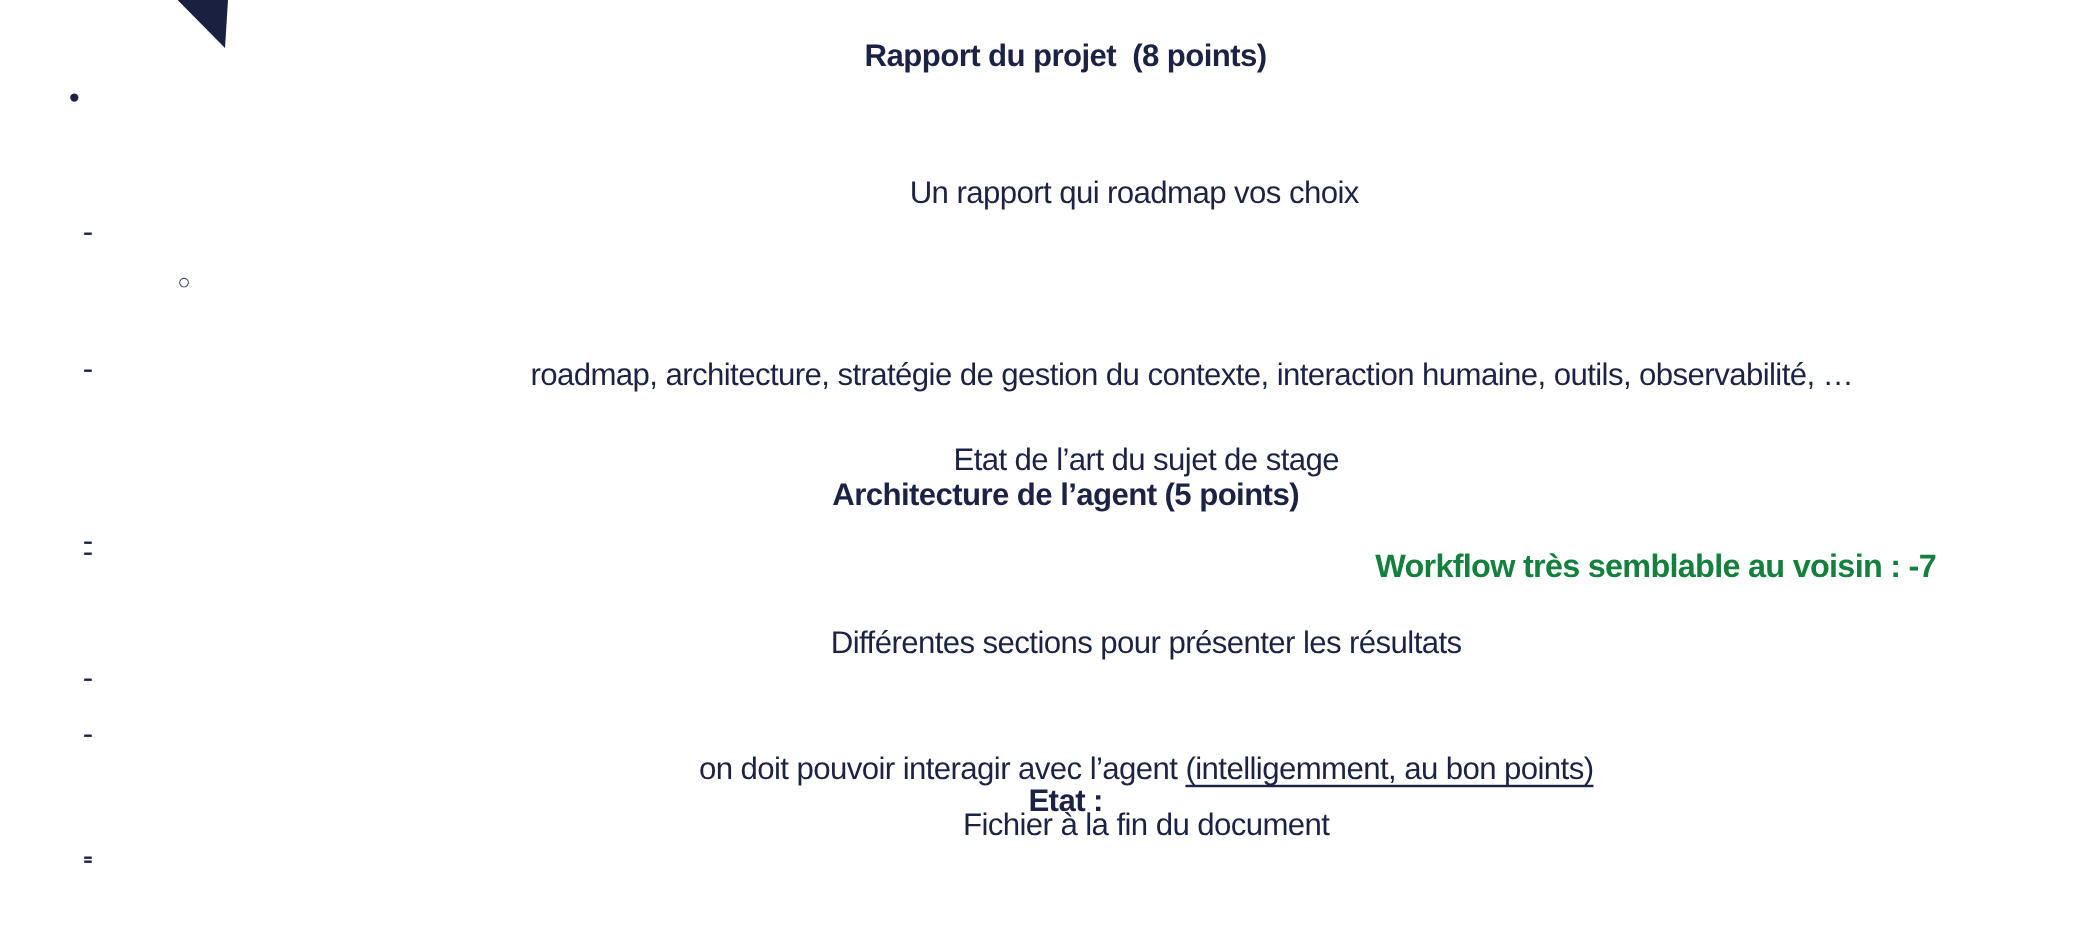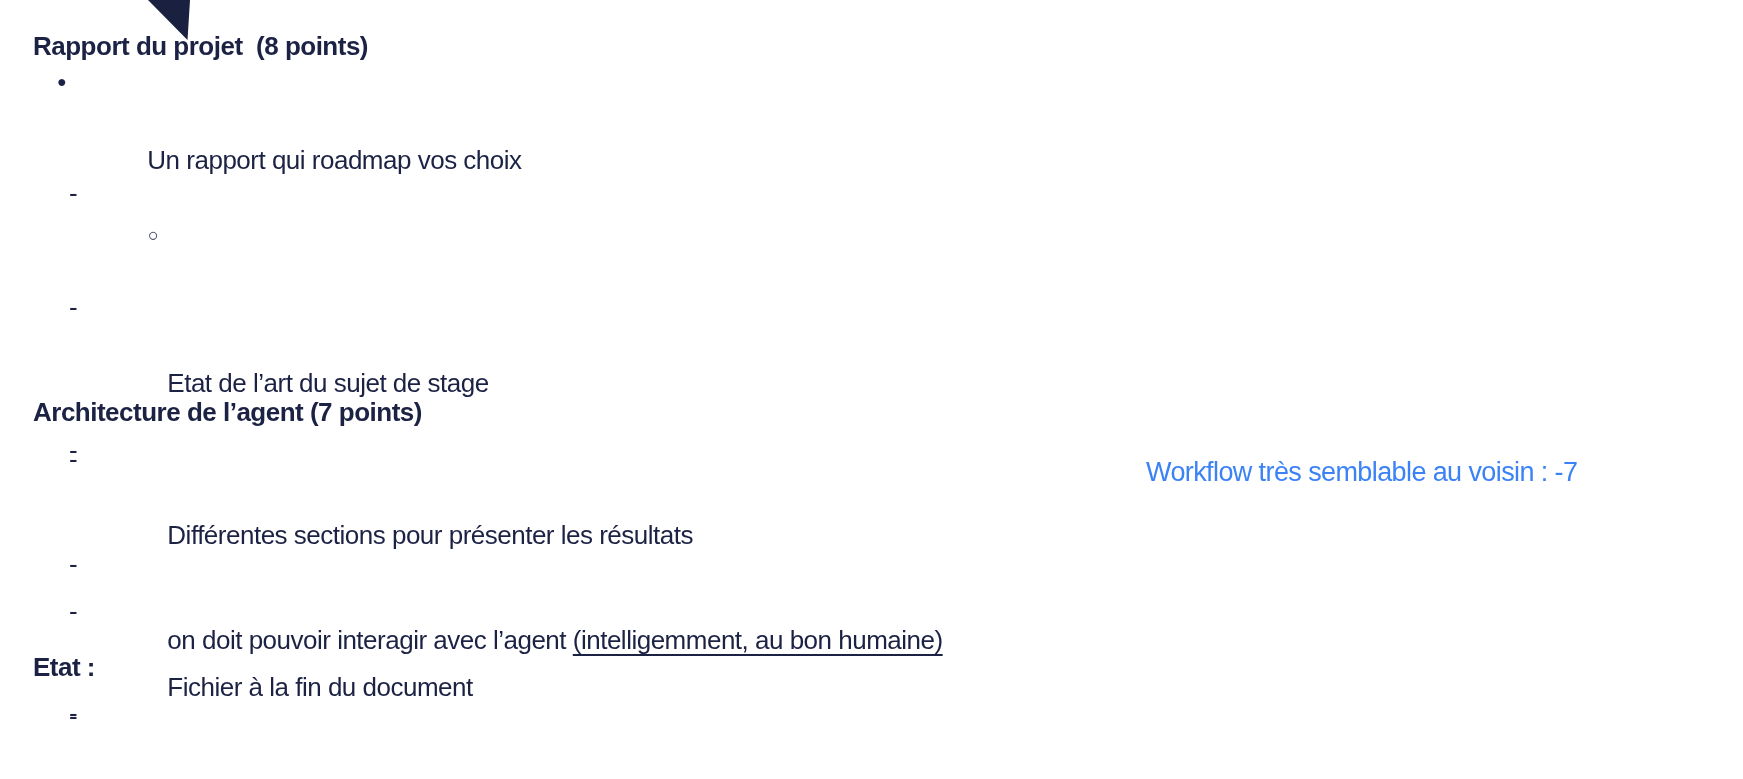--- a/index.html
+++ b/index.html
@@ -9,20 +9,21 @@
   }
   .slide {
     position: relative;
     width: 1743px;
     height: 779px;
     background: #ffffff;
     overflow: hidden;
     font-family: "Liberation Sans", sans-serif;
     color: #1C2244;
     letter-spacing: -0.5px;
+    text-align: center;
   }
   .corner-triangle {
     position: absolute;
     left: 148px;
     top: 0;
     width: 42px;
     height: 40px;
     background: #1A2040;
     clip-path: polygon(0 0, 100% 0, 94% 100%);
   }
@@ -63,41 +64,42 @@
   .sec-rapport      { top: 27px; }
   .sec-contenu      { top: 174px; }
   .sec-architecture { top: 393px; }
   .sec-bonus        { top: 648px; }
   .sec-bonus .li:first-of-type { margin-top: 8px; }
   .annotation {
     position: absolute;
     left: 1146px;
     top: 456px;
     font-size: 27px;
-    font-weight: normal;
+    font-weight: bold;
     line-height: 32px;
     letter-spacing: -0.6px;
-    color: #3b82f6;
+    color: #15803d;
   }
 </style>
 </head>
 <body>
 
 <div class="slide">
 
   <div class="corner-triangle"></div>
 
   <section class="sec sec-rapport">
     <h2 class="heading">Rapport du projet  (8 points)</h2>
     <div class="li li-bullet">
       <span class="marker mk-bullet">●</span>
       <span class="txt">Un rapport qui roadmap vos choix</span>
     </div>
     <div class="li li-circle">
       <span class="marker mk-circle">○</span>
+      <span class="txt">roadmap, architecture, stratégie de gestion du contexte, interaction humaine, outils, observabilité, …</span>
     </div>
   </section>
 
   <section class="sec sec-contenu">
     <div class="li li-dash">
       <span class="marker mk-dash">-</span>
     </div>
     <div class="li li-dash">
       <span class="marker mk-dash">-</span>
       <span class="txt">Etat de l’art du sujet de stage</span>
@@ -106,27 +108,27 @@
       <span class="marker mk-dash">-</span>
       <span class="txt">Différentes sections pour présenter les résultats</span>
     </div>
     <div class="li li-dash">
       <span class="marker mk-dash">-</span>
       <span class="txt">Fichier à la fin du document</span>
     </div>
   </section>
 
   <section class="sec sec-architecture">
-    <h2 class="heading">Architecture de l’agent (7 points)</h2>
+    <h2 class="heading">Architecture de l’agent (5 points)</h2>
     <div class="li li-dash">
       <span class="marker mk-dash">-</span>
     </div>
     <div class="li li-dash">
       <span class="marker mk-dash">-</span>
-      <span class="txt">on doit pouvoir interagir avec l’agent </span><span class="txt-u">(intelligemment, au bon humaine)</span>
+      <span class="txt">on doit pouvoir interagir avec l’agent </span><span class="txt-u">(intelligemment, au bon points)</span>
     </div>
     <div class="li li-dash">
       <span class="marker mk-dash">-</span>
       
     </div>
 
   </section>
 
   <section class="sec sec-bonus">
     <h2 class="heading">Etat :</h2>

